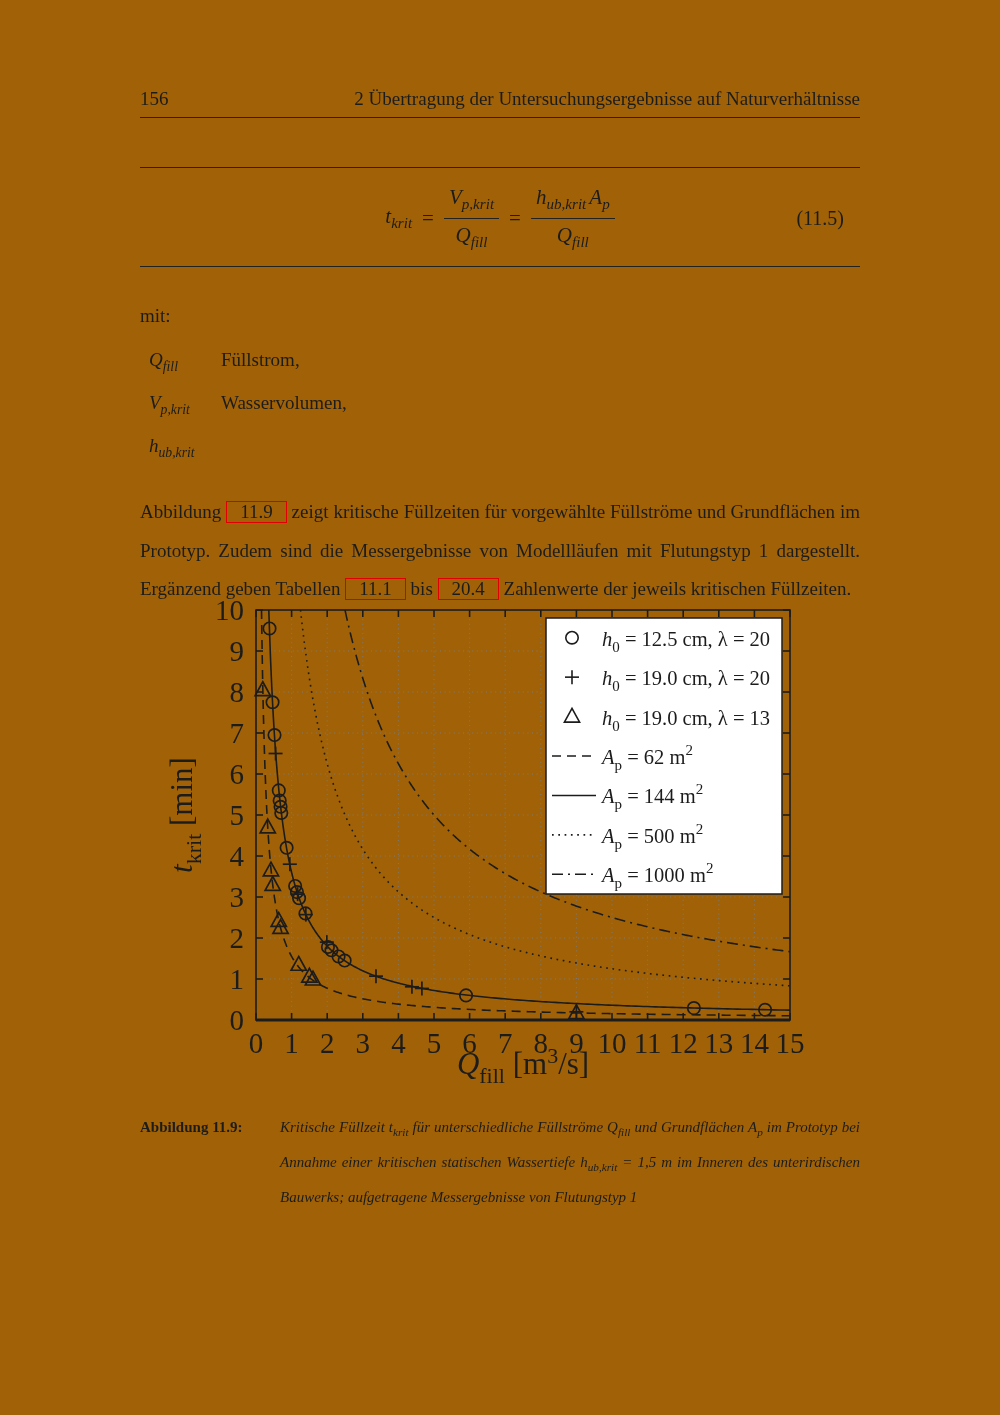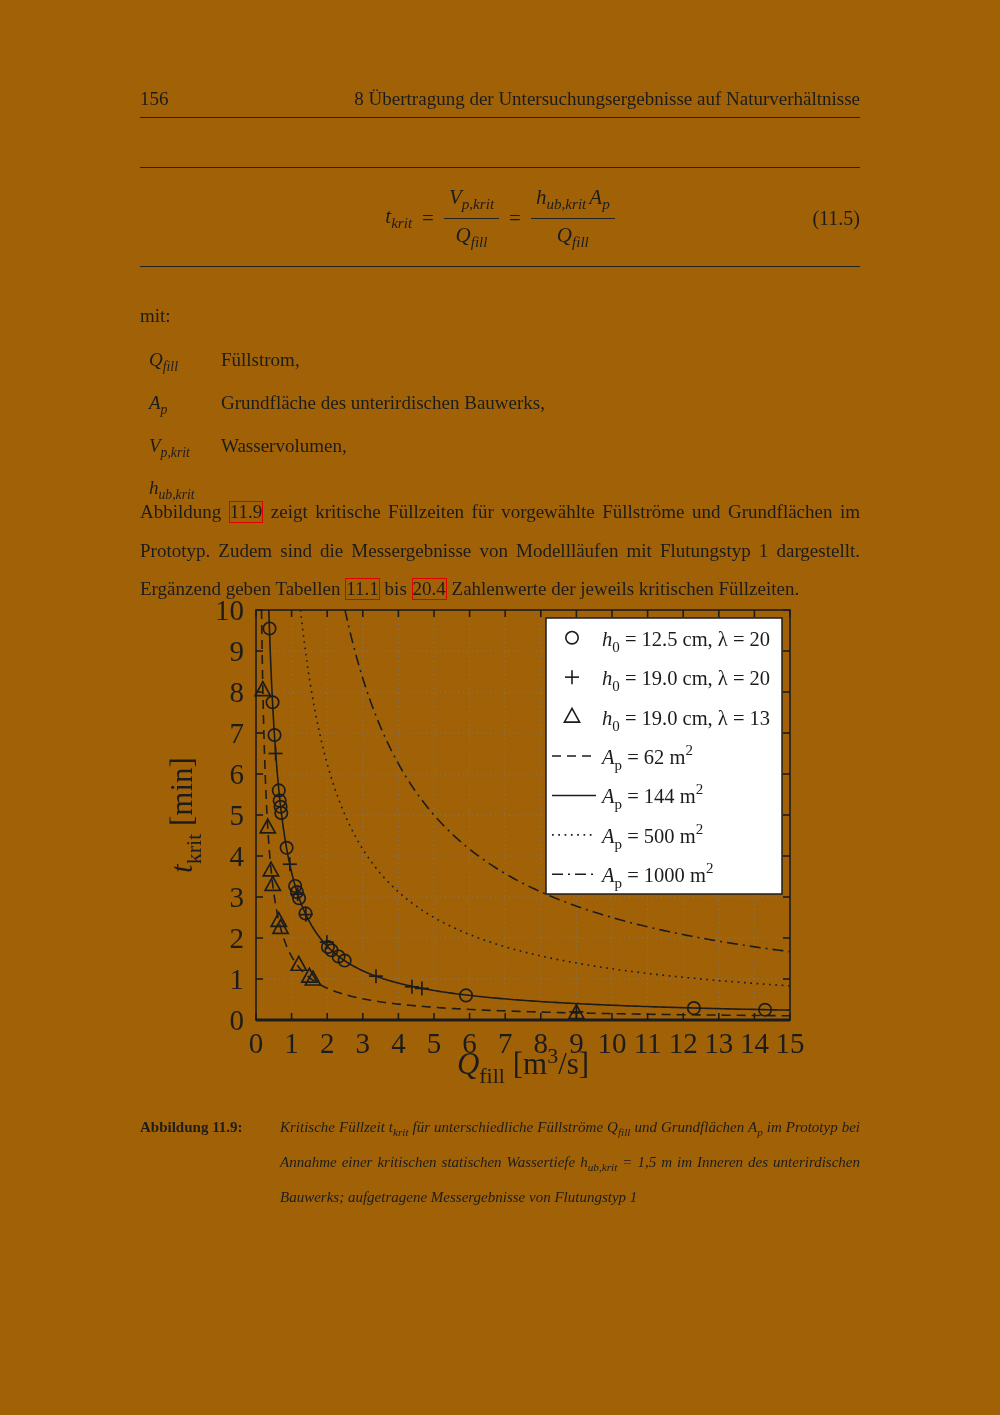--- a/index.html
+++ b/index.html
@@ -13,45 +13,45 @@
   .eqrow{position:absolute;left:140px;top:178px;width:720px;height:80px;display:flex;
          align-items:center;justify-content:center;font-size:21px;}
   .eq-main{display:flex;align-items:center;justify-content:flex-end;}
   .mi{font-style:italic;}
   sub{font-size:0.72em;}
   .eqop{margin:0 10px;}
   .frac{display:inline-block;text-align:center;vertical-align:middle;}
   .frac .num{display:block;padding:0 5px 4px 5px;}
   .frac .den{display:block;border-top:1.4px solid #222;padding:4px 5px 0 5px;}
   .apgap{margin-left:3px;}
-  .eq-number{position:absolute;right:0;top:50%;transform:translateY(-50%);font-size:20px;}
+  .eq-number{position:absolute;right:16px;top:50%;transform:translateY(-50%);font-size:20px;}
   
   .defs{position:absolute;left:140px;top:305px;width:720px;font-size:19px;}
   .defs .intro{margin-bottom:20px;}
   .defrow{display:flex;margin-bottom:10px;line-height:26px;}
   .defrow .sym{width:72px;margin-left:9px;flex:none;}
   
   .para{position:absolute;left:140px;top:474px;width:720px;font-size:19px;line-height:38.5px;
         text-align:justify;}
-  .refbox{display:inline-block;border:1.5px solid #e00000;padding:0 0;line-height:20px;}
+  .refbox{display:inline-block;border:1.5px solid #e00000;padding:0 13px;line-height:20px;}
   
   .chart{position:absolute;left:140px;top:596px;}
   .cap{position:absolute;left:140px;top:1112px;width:720px;font-size:15px;line-height:30px;}
   .cap .lbl{position:absolute;left:0;top:0;font-weight:bold;}
   .cap .body{margin-left:140px;text-align:justify;font-style:italic;}
   .cap .body sub{font-size:0.75em;}
 </style>
 </head>
 <body>
 
 <div class="page">
 
   <header class="hdr">
     <span>156</span>
-    <span>8 Übertragung der Untersuchungsergebnisse auf Naturverhältnisse</span>
+    <span>2 Übertragung der Untersuchungsergebnisse auf Naturverhältnisse</span>
   </header>
 
   <div class="rule" style="top:167px"></div>
   <div class="eqrow">
     <span class="eq-main">
       <span><span class="mi">t</span><sub class="mi">krit</sub></span>
       <span class="eqop">=</span>
       <span class="frac">
         <span class="num"><span class="mi">V</span><sub class="mi">p,krit</sub></span>
         <span class="den"><span class="mi">Q</span><sub class="mi">fill</sub></span>
@@ -65,24 +65,20 @@
     <span class="eq-number">(11.5)</span>
   </div>
   <div class="rule" style="top:266px"></div>
 
   <section class="defs">
     <div class="intro">mit:</div>
     <div id="deflist">
         <div class="defrow">
           <span class="sym"><span class="mi">Q</span><sub class="mi">fill</sub></span>
           <span>Füllstrom,</span>
-        </div>
-        <div class="defrow">
-          <span class="sym"><span class="mi">A</span><sub class="mi">p</sub></span>
-          <span>Grundfläche des unterirdischen Bauwerks,</span>
         </div>
         <div class="defrow">
           <span class="sym"><span class="mi">V</span><sub class="mi">p,krit</sub></span>
           <span>Wasservolumen,</span>
         </div>
         <div class="defrow">
           <span class="sym"><span class="mi">h</span><sub class="mi">ub,krit</sub></span>
         </div>
       </div>
   </section>

